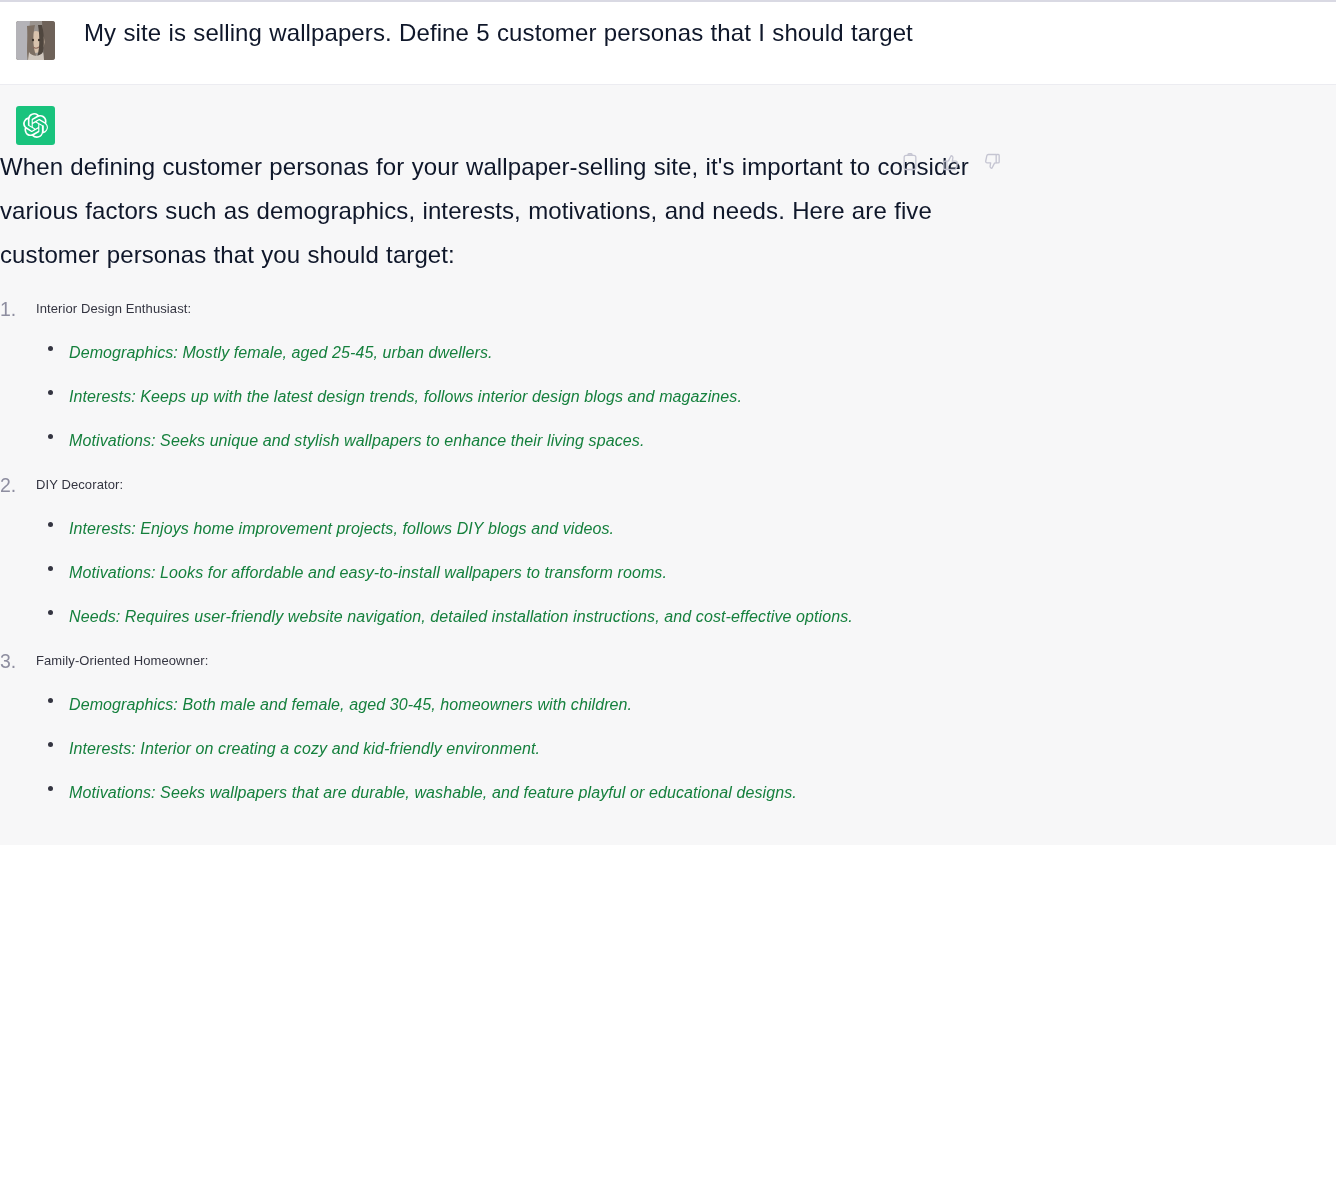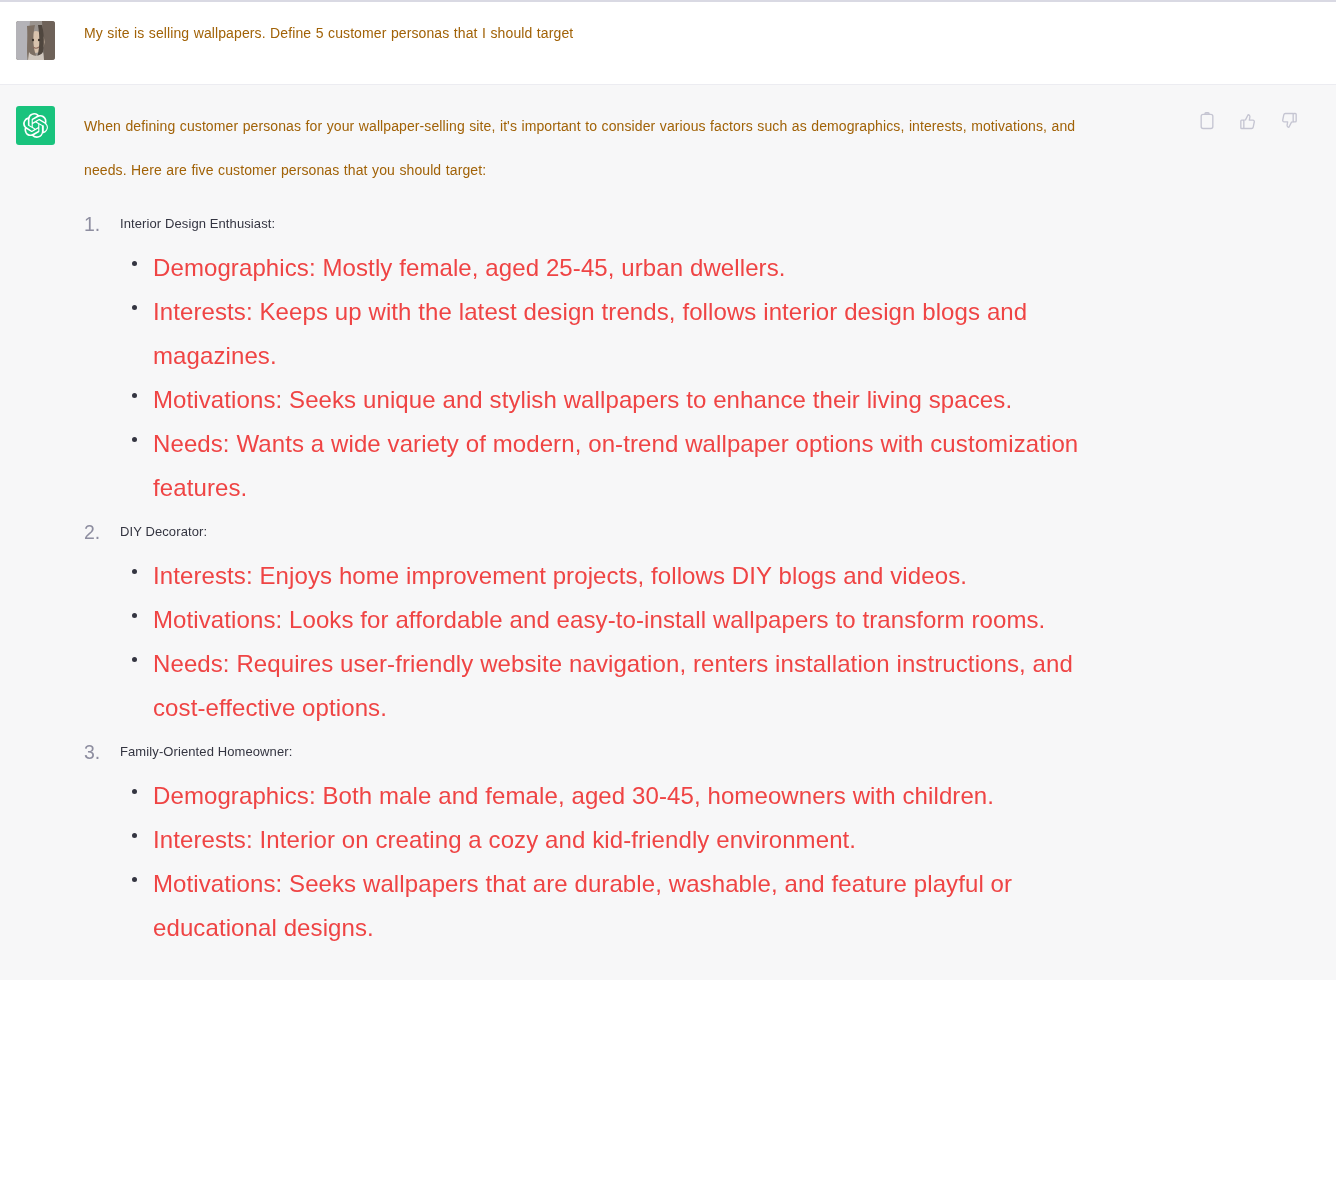--- a/index.html
+++ b/index.html
@@ -41,21 +41,21 @@
   }
 
   .msg-inner {
     display: flex;
     align-items: flex-start;
     box-sizing: border-box;
     padding: 22px 0 22px 0;
     margin: 0;
   }
   .msg-user .msg-inner { padding-top: 17px; padding-bottom: 24px; }
-  .msg-assistant .msg-inner { padding-top: 19px; padding-bottom: 30px; }
+  .msg-assistant .msg-inner { padding-top: 19px; padding-bottom: 30px; flex-direction: column; }
 
   
   .avatar-col {
     width: 84px;
     min-width: 84px;
     display: flex;
     justify-content: flex-end;
     padding-right: 29px;
     box-sizing: border-box;
     padding-top: 2px;
@@ -84,22 +84,22 @@
 
   
   .body-col {
     flex: 1 1 auto;
     min-width: 0;
     padding-right: 24px;
     position: relative;
   }
 
   .para {
-    color: #a16207;
-    font-size: 14px;
+    color: #0f172a;
+    font-size: 24px;
     line-height: 44px;
     letter-spacing: 0.1px;
     max-width: 1015px;
     margin: 0;
     word-spacing: 0.5px;
   }
   .msg-user .para {
     line-height: 28px;
     max-width: 1060px;
   }
@@ -143,25 +143,26 @@
   
   ul.detail-list {
     list-style: none;
     margin: 0 0 0 0;
     padding: 0 0 0 12px;
   }
   ul.detail-list > li {
     position: relative;
     padding-left: 21px;
     margin: 0;
-    color: #ef4444;
-    font-size: 24px;
+    color: #15803d;
+    font-size: 16px;
     line-height: 44px;
     letter-spacing: 0.1px;
     max-width: 945px;
+    font-style: italic;
   }
   ul.detail-list > li::before {
     content: "";
     position: absolute;
     left: 0;
     top: 15px;
     width: 5px;
     height: 5px;
     border-radius: 50%;
     background: #343541;
@@ -249,30 +250,29 @@
         <p class="para intro-para">When defining customer personas for your wallpaper-selling site, it's important to consider various factors such as demographics, interests, motivations, and needs. Here are five customer personas that you should target:</p>
 
         <ol class="persona-list">
 
           <li>
             <span class="persona-title">Interior Design Enthusiast:</span>
             <ul class="detail-list">
               <li>Demographics: Mostly female, aged 25-45, urban dwellers.</li>
               <li>Interests: Keeps up with the latest design trends, follows interior design blogs and magazines.</li>
               <li>Motivations: Seeks unique and stylish wallpapers to enhance their living spaces.</li>
-              <li>Needs: Wants a wide variety of modern, on-trend wallpaper options with customization features.</li>
             </ul>
           </li>
 
           <li>
             <span class="persona-title">DIY Decorator:</span>
             <ul class="detail-list">
               <li>Interests: Enjoys home improvement projects, follows DIY blogs and videos.</li>
               <li>Motivations: Looks for affordable and easy-to-install wallpapers to transform rooms.</li>
-              <li>Needs: Requires user-friendly website navigation, renters installation instructions, and cost-effective options.</li>
+              <li>Needs: Requires user-friendly website navigation, detailed installation instructions, and cost-effective options.</li>
             </ul>
           </li>
 
           <li>
             <span class="persona-title">Family-Oriented Homeowner:</span>
             <ul class="detail-list">
               <li>Demographics: Both male and female, aged 30-45, homeowners with children.</li>
               <li>Interests: Interior on creating a cozy and kid-friendly environment.</li>
               <li>Motivations: Seeks wallpapers that are durable, washable, and feature playful or educational designs.</li>
             </ul>

